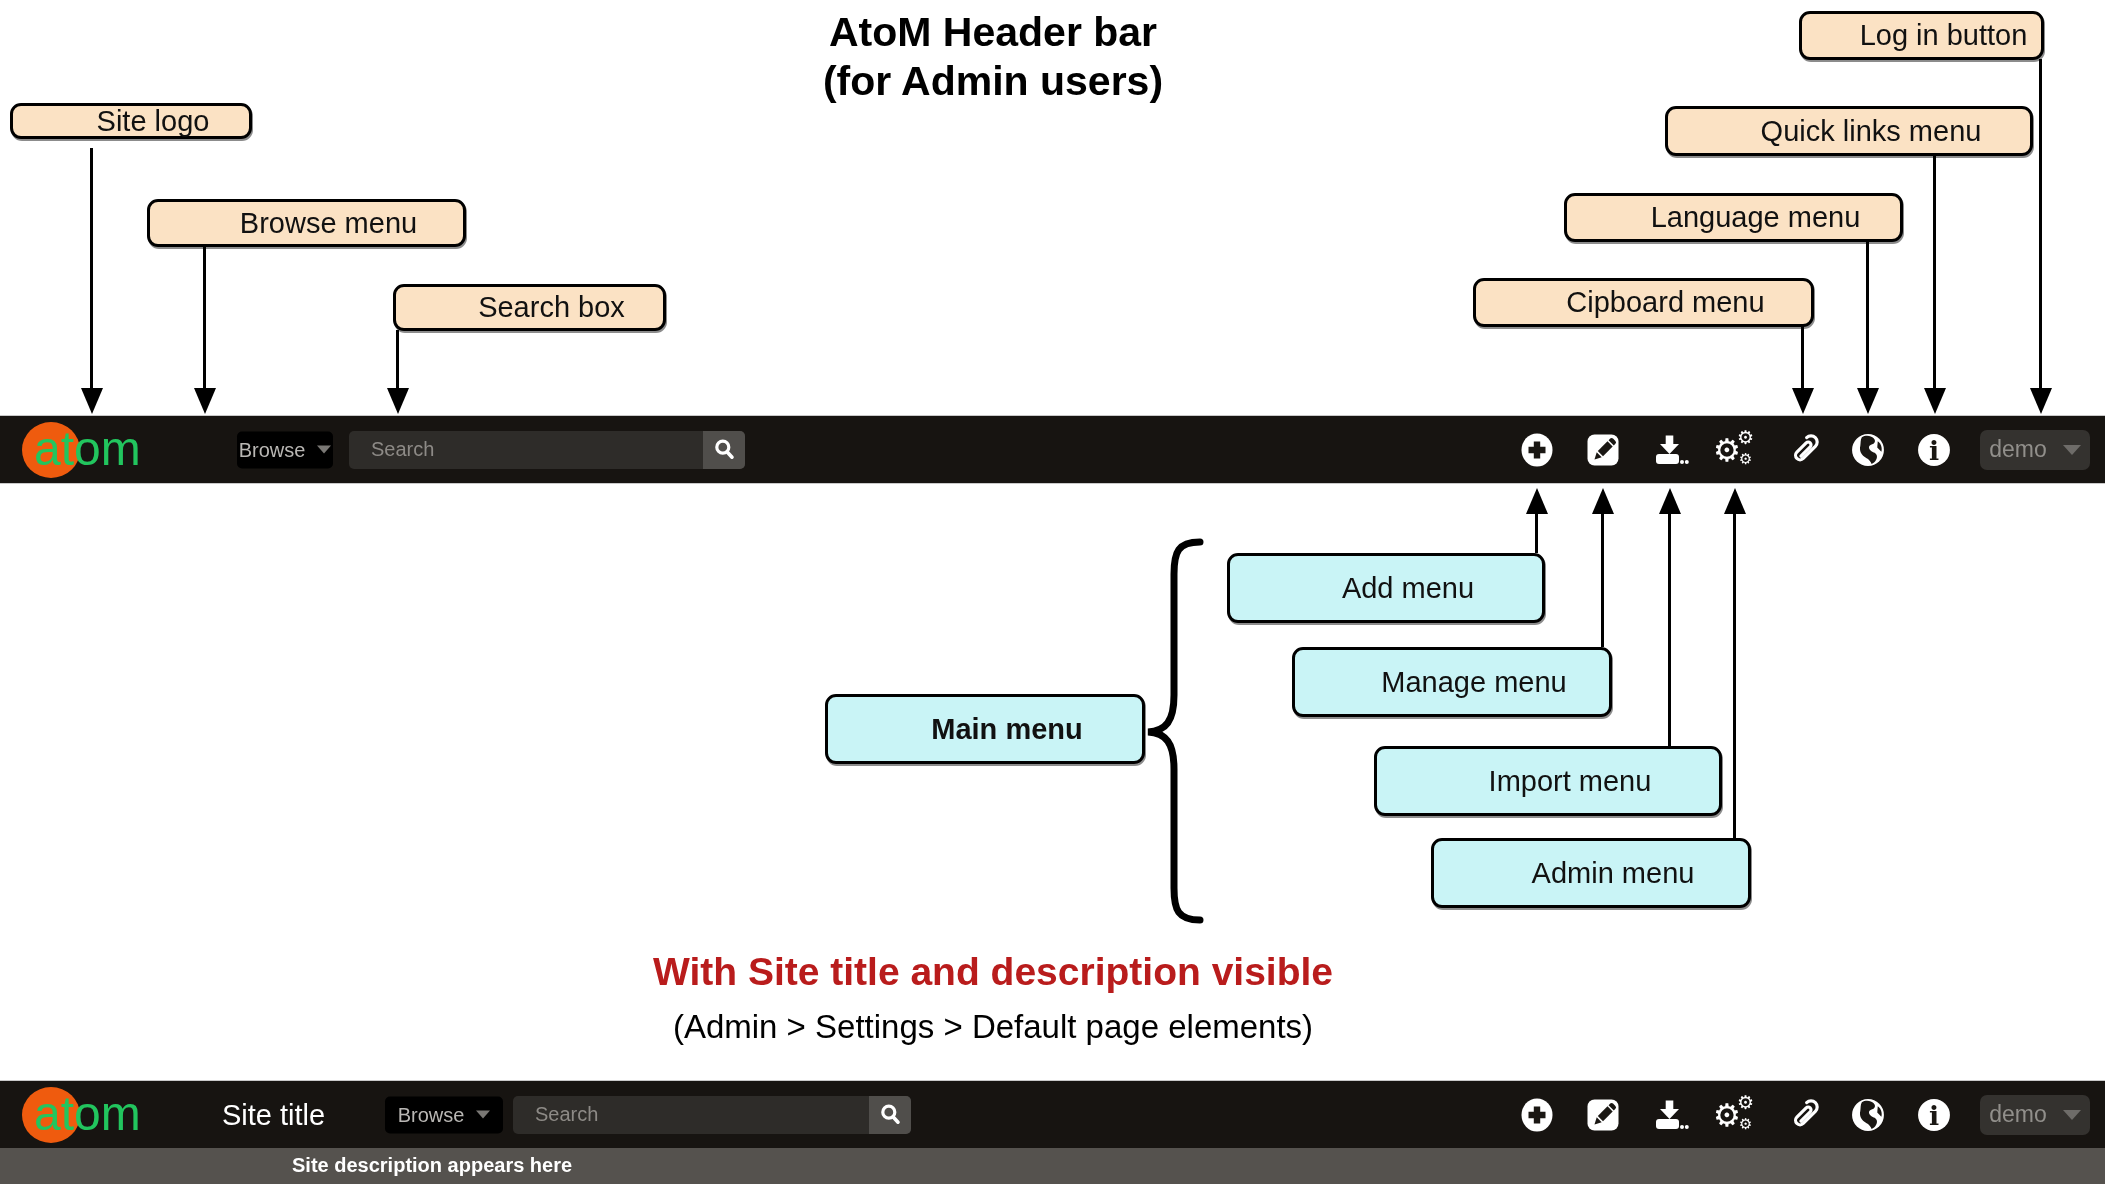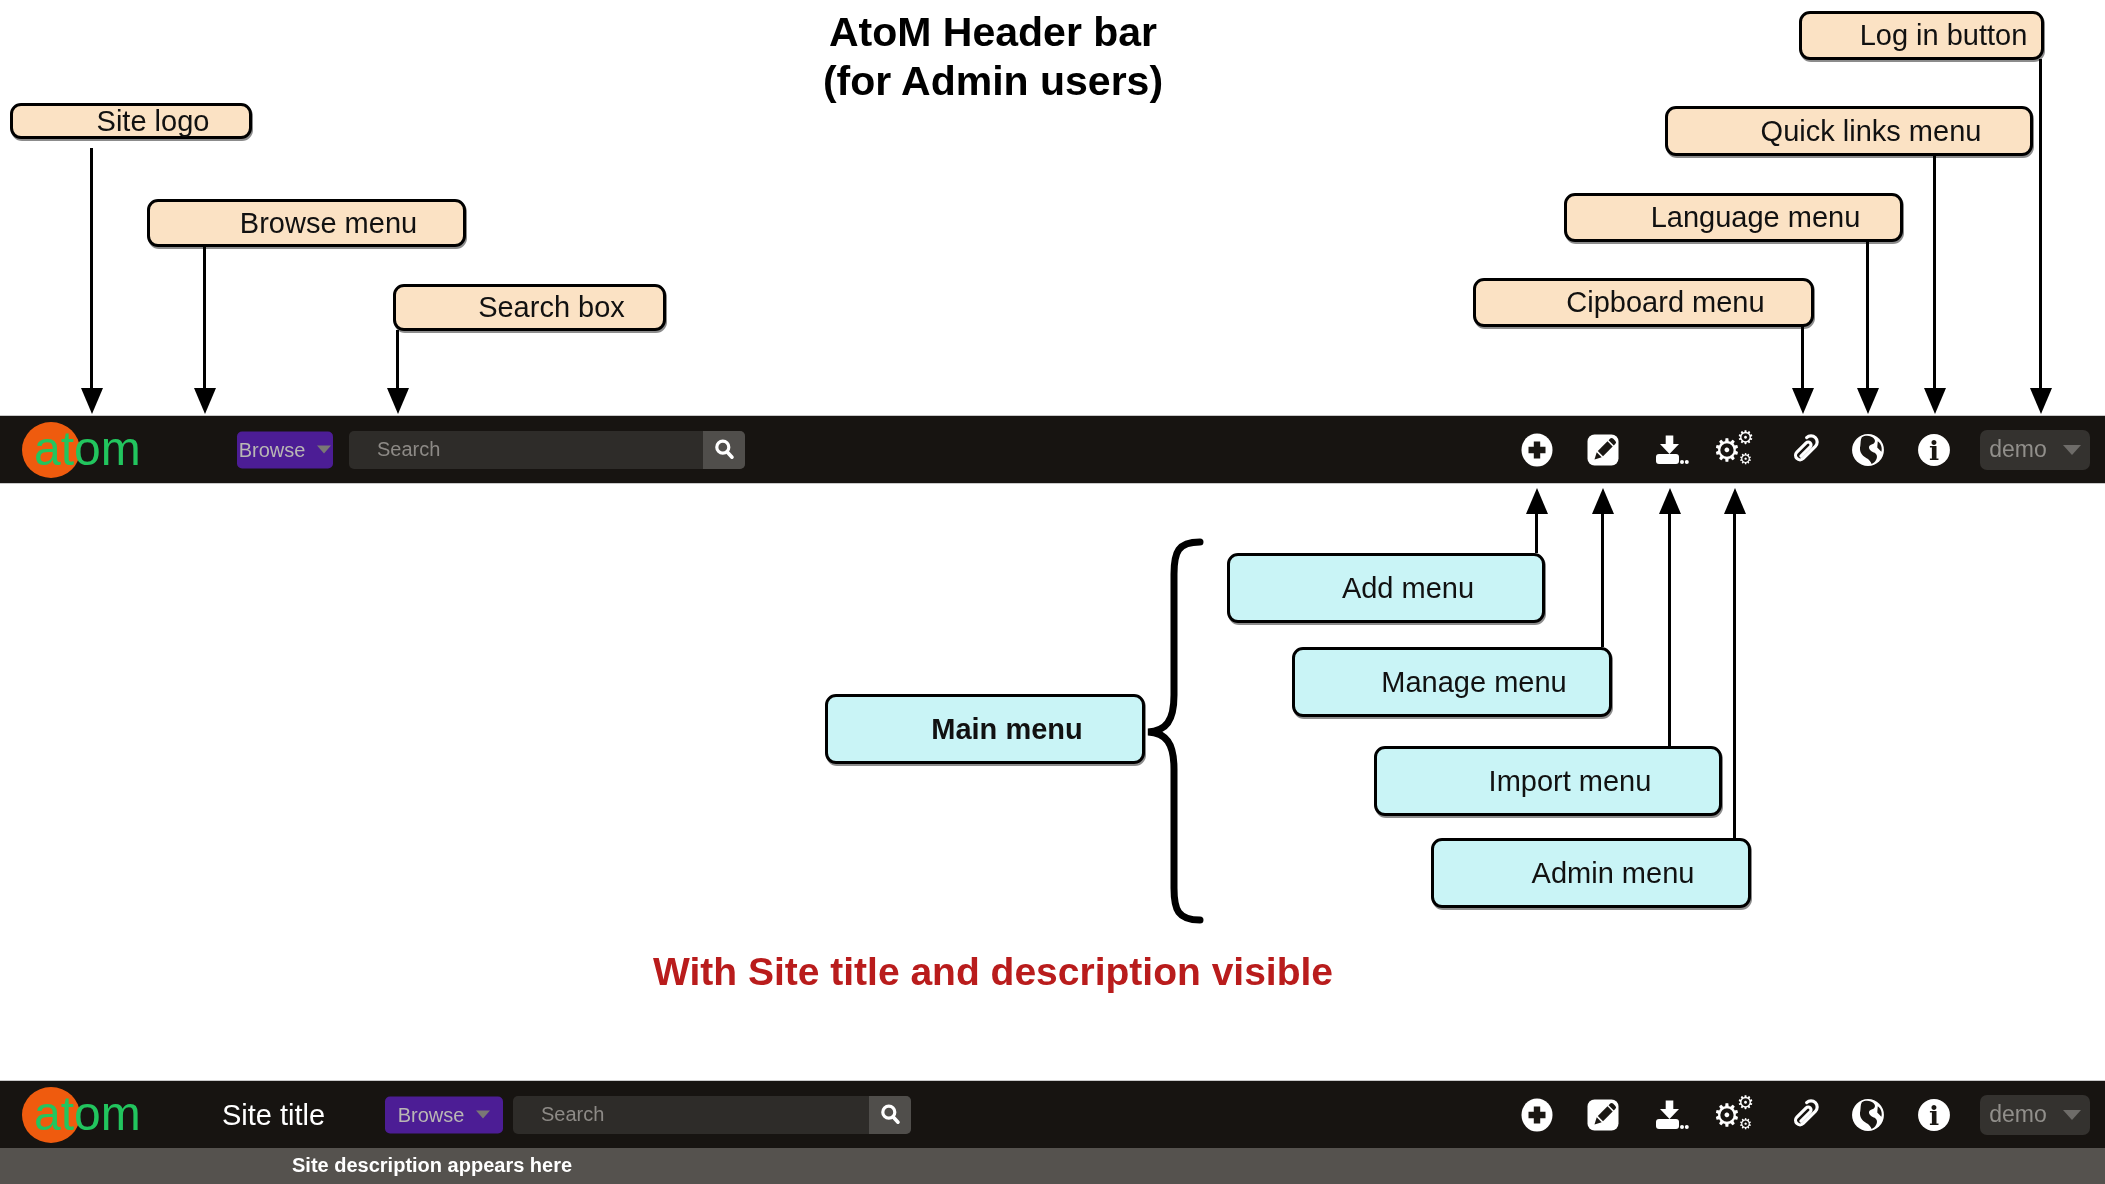--- a/index.html
+++ b/index.html
@@ -33,29 +33,29 @@
 
   
   .bar{position:absolute;left:0;width:2105px;height:67px;background:#171411;
        box-shadow:0 1px 0 #c9c9c9, 0 -1px 0 #c9c9c9;}
   .logo{position:absolute;left:26px;top:50%;transform:translateY(-50%);width:170px;height:62px;cursor:pointer;}
   .logo-bg{position:absolute;left:-4px;top:3px;width:58px;height:56px;border-radius:50%;background:#EF5B0E;}
   .logo-text{position:absolute;left:8px;top:49%;transform:translateY(-50%);
              font-family:Liberation Sans, sans-serif;font-size:48px;color:#22c55e;line-height:1;}
   .site-title{position:absolute;left:222px;top:50%;transform:translateY(-50%);
               font-size:29px;color:#fff;}
-  .browse-btn{position:absolute;top:50%;transform:translateY(-50%);height:37px;background:#4c1d95;
+  .browse-btn{position:absolute;top:50%;transform:translateY(-50%);height:37px;background:#000000;
               border-radius:5px;display:flex;align-items:center;justify-content:center;
               color:#b9b7b4;font-size:20px;cursor:pointer;}
   .caret-sm{width:0;height:0;border-left:7px solid transparent;border-right:7px solid transparent;
             border-top:8px solid #7a7875;margin-left:12px;}
   .search-wrap{position:absolute;top:50%;transform:translateY(-50%);height:38px;background:#2e2c29;
                border-radius:5px;display:flex;align-items:center;}
   .search-input{flex:1;height:100%;background:transparent;border:none;outline:none;
-                padding-left:28px;font-size:20px;color:#e8e8e8;font-family:"Liberation Sans",sans-serif;}
+                padding-left:22px;font-size:20px;color:#e8e8e8;font-family:"Liberation Sans",sans-serif;}
   .search-input::placeholder{color:#8d8a86;opacity:1;}
   .search-btn{width:42px;height:38px;background:#504e4b;border-radius:0 5px 5px 0;
               display:flex;align-items:center;justify-content:center;cursor:pointer;}
   .hicon{position:absolute;top:50%;transform:translate(-50%,-50%);cursor:pointer;line-height:0;}
   .gears{position:relative;width:44px;height:44px;color:#fff;}
   .gears span{position:absolute;line-height:1;font-family:"DejaVu Sans",sans-serif;}
   .g1{font-size:31px;left:0px;top:7px;}
   .g2{font-size:19px;left:24px;top:0px;}
   .g3{font-size:15px;left:26px;top:24px;}
   .user-btn{position:absolute;top:50%;transform:translateY(-50%);height:40px;background:#34322f;
@@ -220,20 +220,21 @@
     </div>
   <div class="callout cyan bold" style="left:825px;top:694px;width:320px;height:70px">
     <span>Main menu</span>
     </div>
 
   <svg class="brace" width="90" height="395" viewBox="0 0 90 395">
     <path d="M70 7 C48 7 44 17 44 39 L44 160 C44 186 36 196 18 197 C36 198 44 208 44 234 L44 353 C44 375 48 385 70 385" fill="none" stroke="#000" stroke-width="7" stroke-linecap="round"></path>
   </svg>
 
   <div class="section2-title">With Site title and description visible</div>
+  <div class="section2-sub">(Admin &gt; Settings &gt; Default page elements)</div>
 
   <div class="bar" style="top:1081px">
     <div class="logo">
       <span class="logo-bg"></span>
       <span class="logo-text">atom</span>
     </div>
     <div class="site-title">Site title</div>
     <div class="browse-btn" style="left:385px;width:118px">
       <span>Browse</span>
       <span class="caret-sm"></span>

